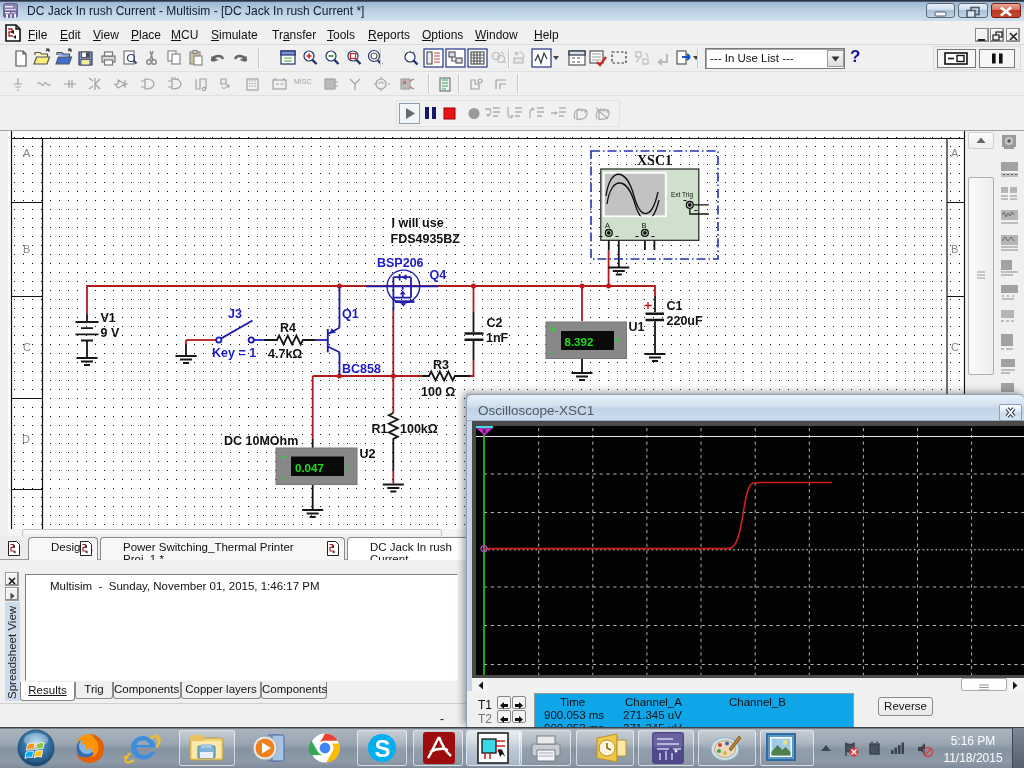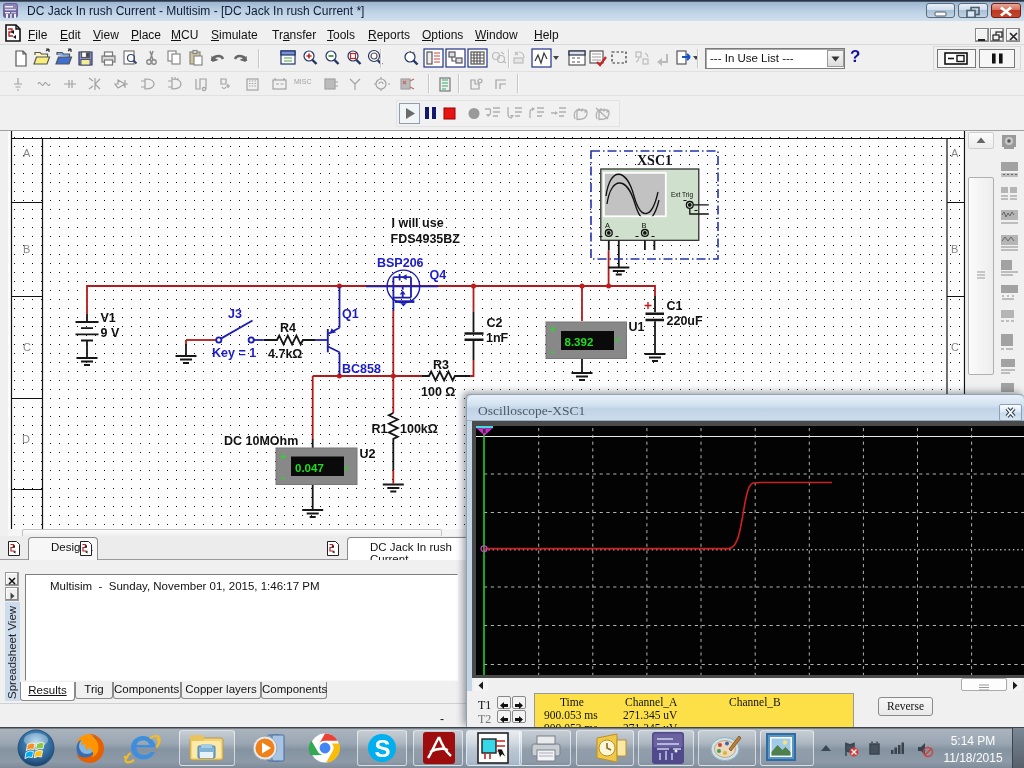--- a/index.html
+++ b/index.html
@@ -33,21 +33,21 @@
   #doctabs { left:0; top:536px; width:1024px; height:24px; background:#ececec; border-bottom:1px solid #9a9a9a; }
   .dtab { position:absolute; top:1px; height:23px; background:#f7f7f7; border:1px solid #8a8a8a; border-bottom:none;
      border-radius:4px 4px 0 0; font-size:11.5px; color:#111; padding:3px 20px 0 22px;margin-left:24px; }
   
   #spread { left:0; top:560px; width:1024px; height:143px; background:#f0f0f0; }
   
   #statusbar { left:0; top:703px; width:1024px; height:24px; background:#f0f0f0; border-top:1px solid #d0d0d0; }
   
   #scopewin { left:466px; top:394px; width:558px; height:333px; border-radius:4px 4px 0 0;
      background:#c4d5e6; border:1px solid #92a2b2; border-right:none;
-     box-shadow:-3px -2px 7px rgba(40,50,60,0.45);font-family:Liberation Serif, serif; }
+     box-shadow:-3px -2px 7px rgba(40,50,60,0.45); }
   
   #taskbar { left:0; top:727px; width:1024px; height:41px;
     background:linear-gradient(180deg,#23272c 0%, #aab4bf 6%, #9aa6b2 40%, #8593a1 55%, #8e9aa7 85%, #7e8b98 100%); }
   .tbtn { position:absolute; top:3px; height:36px; width:54px; border-radius:3px;
     border:1px solid rgba(255,255,255,0.6);
     background:linear-gradient(180deg, rgba(255,255,255,0.35), rgba(255,255,255,0.12) 50%, rgba(120,135,150,0.15)); }
   .tico { position:absolute; top:5px; }
 </style>
 </head>
 <body>
@@ -669,20 +669,21 @@
               <rect x="5" y="2" width="13" height="9"></rect>
               <path d="M5,14 h4 m2,0 h8" stroke="#8a8a8a"></path>
               <circle cx="19" cy="15" r="1.5" fill="#777"></circle>
             </g>
         </g>
       </svg>
     </div>
   </div>
   <div id="doctabs" class="abs">
     <div class="dtab" style="left:4px;width:70px;">Design1</div>
+    <div class="dtab" style="left:76px;width:245px;">Power Switching_Thermal Printer Proj_1 *</div>
     <div class="dtab" style="left:323px;width:160px;background:#fff;">DC Jack In rush Current</div>
     <svg class="abs" style="left:8px;top:5px" width="500" height="16">
       <g id="tabicons">
         <g transform="translate(0,0)">
             <path d="M0.5,0.5 h8 l3,3 v11 h-11 z" fill="#fff" stroke="#222"></path>
             <path d="M2.5,3.5 h3 v3 h-2.5 v3.5 h3.5" fill="none" stroke="#b22" stroke-width="1.2"></path>
             <path d="M5,11 l2.5,-1.5 v3 z M4.5,5.5 l2.5,-1.5 v3 z" fill="#222"></path>
           </g>
         <g transform="translate(72,0)">
             <path d="M0.5,0.5 h8 l3,3 v11 h-11 z" fill="#fff" stroke="#222"></path>
@@ -779,21 +780,21 @@
           </svg></div>
       <div class="abs" style="left:45px;top:5px;width:14px;height:13px;border:1px solid #888;background:#f3f3f3;border-radius:2px;"><svg width="12" height="11">
             <path d="M6,2 L10,5.5 L6,9 V7 H2 V4 H6 z" fill="#111"></path>
           </svg></div>
       <div class="abs" style="left:30px;top:19px;width:14px;height:13px;border:1px solid #888;background:#f3f3f3;border-radius:2px;"><svg width="12" height="11">
             <path d="M6,2 L2,5.5 L6,9 V7 H10 V4 H6 z" fill="#111"></path>
           </svg></div>
       <div class="abs" style="left:45px;top:19px;width:14px;height:13px;border:1px solid #888;background:#f3f3f3;border-radius:2px;"><svg width="12" height="11">
             <path d="M6,2 L10,5.5 L6,9 V7 H2 V4 H6 z" fill="#111"></path>
           </svg></div>
-      <div class="abs" style="left:67px;top:2px;width:320px;height:35px;background:#fde047;border:1px solid #999;">
+      <div class="abs" style="left:67px;top:2px;width:320px;height:35px;background:#0ea5e9;border:1px solid #999;">
         <div class="abs" style="left:25px;top:2px;font-size:11.5px;color:#111;">Time</div>
         <div class="abs" style="left:90px;top:2px;font-size:11.5px;color:#111;">Channel_A</div>
         <div class="abs" style="left:170px;top:2px;font-size:11.5px;color:#111;margin-left:24px;">Channel_B</div>
         <div class="abs" style="left:9px;top:15px;font-size:11.5px;color:#111;">900.053 ms</div>
         <div class="abs" style="left:88px;top:15px;font-size:11.5px;color:#111;">271.345 uV</div>
         <div class="abs" style="left:9px;top:28px;font-size:11.5px;color:#111;">900.053 ms</div>
         <div class="abs" style="left:88px;top:28px;font-size:11.5px;color:#111;">271.345 uV</div>
       </div>
       <div class="abs" style="left:411px;top:6px;width:55px;height:19px;background:linear-gradient(180deg,#f7f7f7,#e9e9e9);border:1px solid #8a8a8a;border-radius:3px;text-align:center;font-size:11.5px;color:#111;padding-top:2px;">Reverse</div>
     </div>
@@ -939,17 +940,17 @@
       <g fill="#39434e">
         <rect x="76" y="11" width="2.5" height="4"></rect>
           <rect x="79.5" y="8.5" width="2.5" height="6.5"></rect>
         <rect x="83" y="6" width="2.5" height="9"></rect>
           <rect x="86.5" y="3.5" width="2.5" height="11.5"></rect>
       </g>
       <path d="M103,8 h3 l4,-4 v12 l-4,-4 h-3 z" fill="#39434e"></path>
       <circle cx="113" cy="13" r="4.5" fill="none" stroke="#d04040" stroke-width="1.4"></circle>
       <path d="M110,16 l6.5,-6.5" stroke="#d04040" stroke-width="1.4"></path>
     </svg>
-    <div class="abs" style="left:941px;top:7px;width:64px;text-align:center;font-size:12px;color:#fcfdfe;">5:14 PM</div>
+    <div class="abs" style="left:941px;top:7px;width:64px;text-align:center;font-size:12px;color:#fcfdfe;">5:16 PM</div>
     <div class="abs" style="left:936px;top:24px;width:74px;text-align:center;font-size:12px;color:#fcfdfe;">11/18/2015</div>
     <div class="abs" style="left:1012px;top:1px;width:12px;height:40px;border-left:1px solid #3c454f;background:linear-gradient(180deg,#7b8795,#57616c);"></div>
   </div>
 </div>
 
 </body></html>

